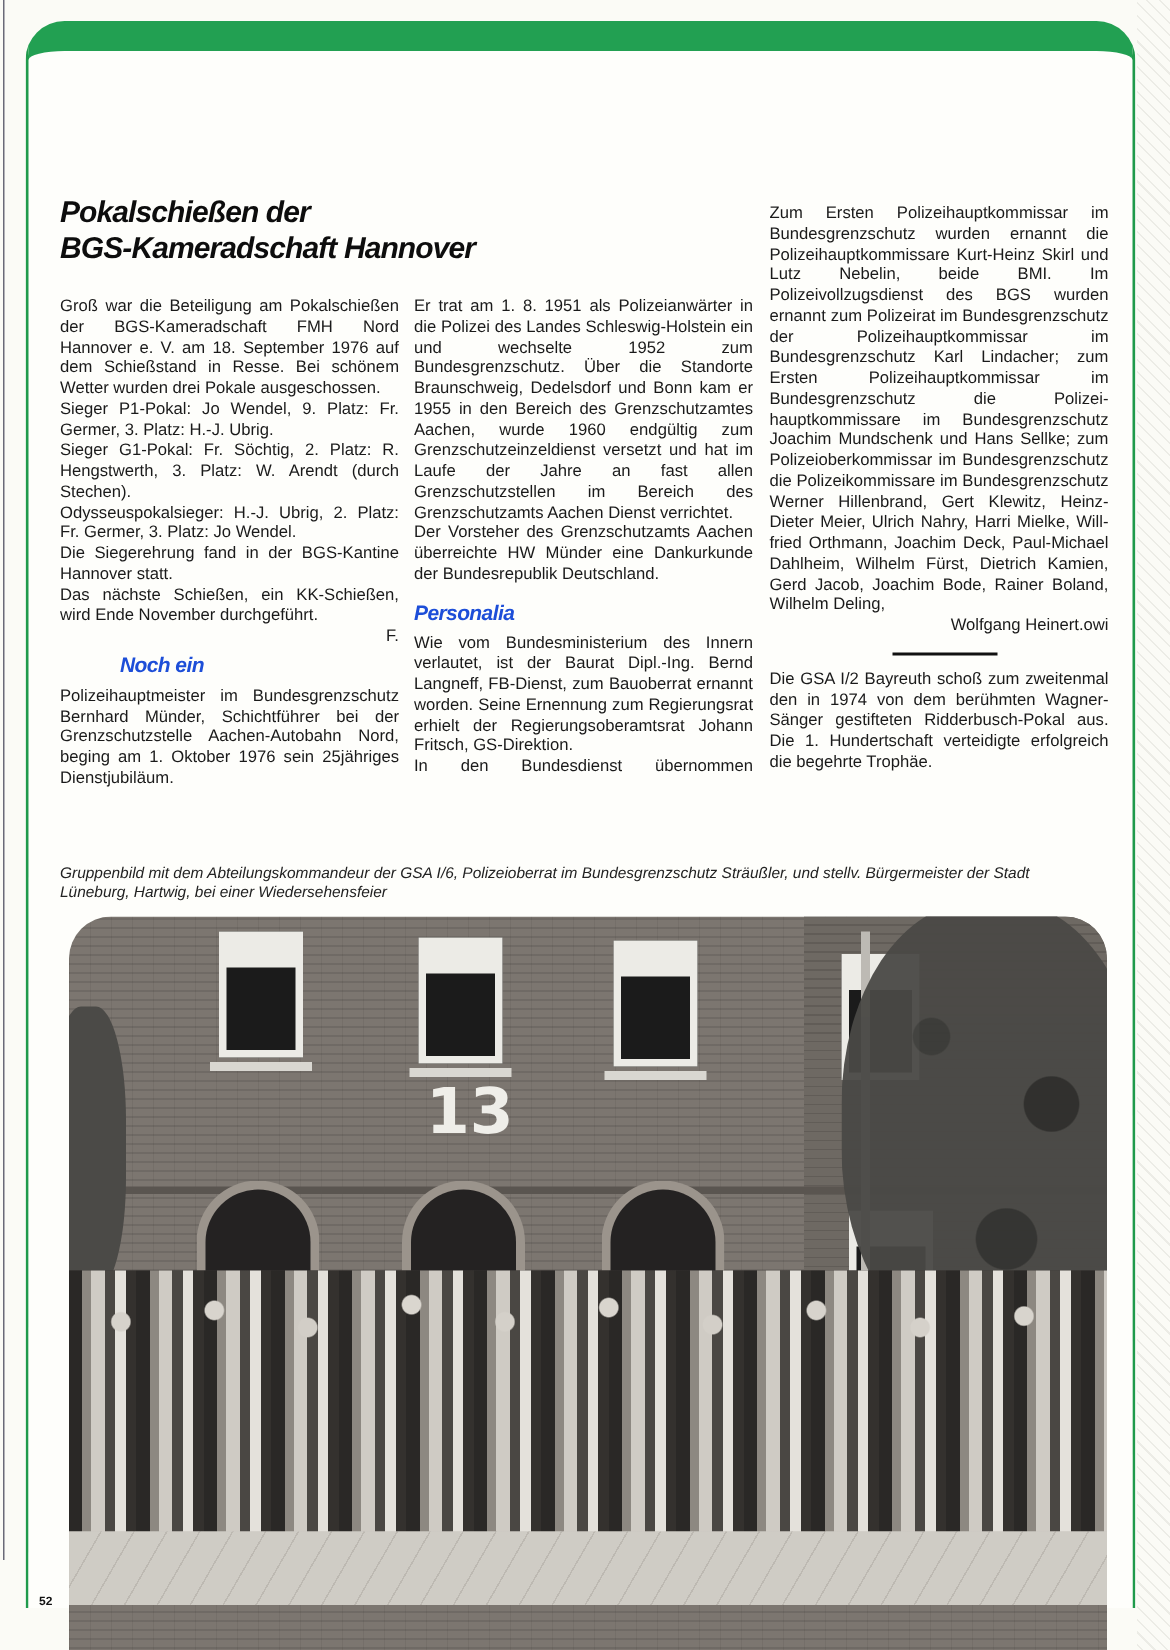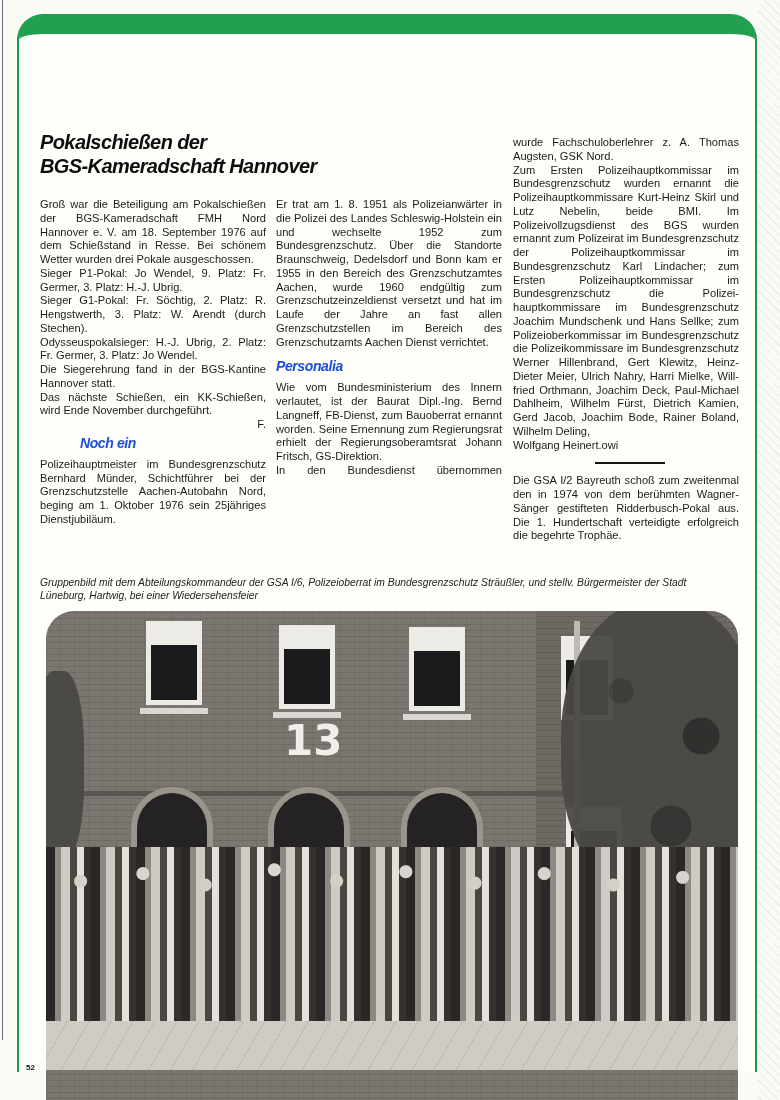--- a/index.html
+++ b/index.html
@@ -40,21 +40,21 @@
   .col3 { left: 513px; top: 136px; }
   .sig { text-align: right; margin: 0; }
   .sub {
     margin: 10px 0 6px 0; font-size: 14px; line-height: 18px;
     font-weight: 900; font-style: italic; letter-spacing: -0.4px; color: #1d4ed8;
   }
   .sub span { display: block; margin-left: 40px; }
   .divider {
     width: 70px; height: 2px; background: #111; margin: 10px auto 10px 82px;
   }
-  .owi-line { display: flex; justify-content: flex-start; }
+  .owi-line { display: flex; justify-content: flex-end; }
   .caption {
     position: absolute; left: 40px; top: 576px; width: 690px;
     font-size: 10.3px; line-height: 13px; font-style: italic; color: #222;
   }
   .photo {
     position: absolute; left: 46px; top: 611px; width: 692px; height: 590px;
     border-radius: 28px; overflow: hidden;
     background:
       repeating-linear-gradient(0deg, rgba(0,0,0,0.10) 0 1px, transparent 1px 6px),
       repeating-linear-gradient(90deg, rgba(0,0,0,0.06) 0 1px, transparent 1px 14px),
@@ -138,27 +138,27 @@
   <p>Das nächste Schießen, ein KK-Schießen, wird Ende November durchgeführt.</p>
   <p class="sig">F.</p>
   <h2 class="sub" style="margin-top:2px">
     <span>Noch ein</span>
   </h2>
   <p>Polizeihauptmeister im Bundesgrenz­schutz Bernhard Münder, Schichtführer bei der Grenzschutzstelle Aachen-Au­tobahn Nord, beging am 1. Oktober 1976 sein 25jähriges Dienstjubiläum.</p>
 </div>
 
 <div class="col col2">
   <p>Er trat am 1. 8. 1951 als Polizeianwärter in die Polizei des Landes Schleswig-Holstein ein und wechselte 1952 zum Bundesgrenzschutz. Über die Standorte Braunschweig, Dedelsdorf und Bonn kam er 1955 in den Bereich des Grenz­schutzamtes Aachen, wurde 1960 end­gültig zum Grenzschutzeinzeldienst versetzt und hat im Laufe der Jahre an fast allen Grenzschutzstellen im Bereich des Grenzschutzamts Aachen Dienst verrichtet.</p>
+  <p>Der Vorsteher des Grenzschutzamts Aachen überreichte HW Münder eine Dankurkunde der Bundesrepublik Deutschland.</p>
   <h2 class="sub" style="margin-top:8px">Personalia</h2>
   <p>Wie vom Bundesministerium des Innern verlautet, ist der Baurat Dipl.-Ing. Bernd Langneff, FB-Dienst, zum Bauoberrat ernannt worden. Seine Ernennung zum Regierungsrat erhielt der Regierungs­oberamtsrat Johann Fritsch, GS-Direk­tion.</p>
   <p style="text-align-last: justify;">In den Bundesdienst übernommen</p>
 </div>
 
 <div class="col col3">
-  <p>wurde Fachschuloberlehrer z. A. Tho­mas Augsten, GSK Nord.</p>
   <p>Zum Ersten Polizeihauptkommissar im Bundesgrenzschutz wurden ernannt die Polizeihauptkommissare Kurt-Heinz Skirl und Lutz Nebelin, beide BMI. Im Polizeivollzugsdienst des BGS wurden ernannt zum Polizeirat im Bundes­grenzschutz der Polizeihauptkommis­sar im Bundesgrenzschutz Karl Linda­cher; zum Ersten Polizeihauptkommis­sar im Bundesgrenzschutz die Polizei­hauptkommissare im Bundesgrenz­schutz Joachim Mundschenk und Hans Sellke; zum Polizeioberkommissar im Bundesgrenzschutz die Polizeikommis­sare im Bundesgrenzschutz Werner Hil­lenbrand, Gert Klewitz, Heinz-Dieter Meier, Ulrich Nahry, Harri Mielke, Will­fried Orthmann, Joachim Deck, Paul-Michael Dahlheim, Wilhelm Fürst, Dietrich Kamien, Gerd Jacob, Joachim Bode, Rainer Boland, Wilhelm Deling,</p>
   <div class="owi-line">
     <span>Wolfgang Heinert.</span>
     <span>owi</span>
   </div>
   <div class="divider"></div>
   <p>Die GSA I/2 Bayreuth schoß zum zwei­tenmal den in 1974 von dem berühmten Wagner-Sänger gestifteten Ridder­busch-Pokal aus. Die 1. Hundertschaft verteidigte erfolgreich die begehrte Trophäe.</p>
 </div>
 
 <div class="caption">Gruppenbild mit dem Abteilungskommandeur der GSA I/6, Polizeioberrat im Bundesgrenzschutz Sträußler, und stellv. Bür­germeister der Stadt Lüneburg, Hartwig, bei einer Wiedersehensfeier</div>

